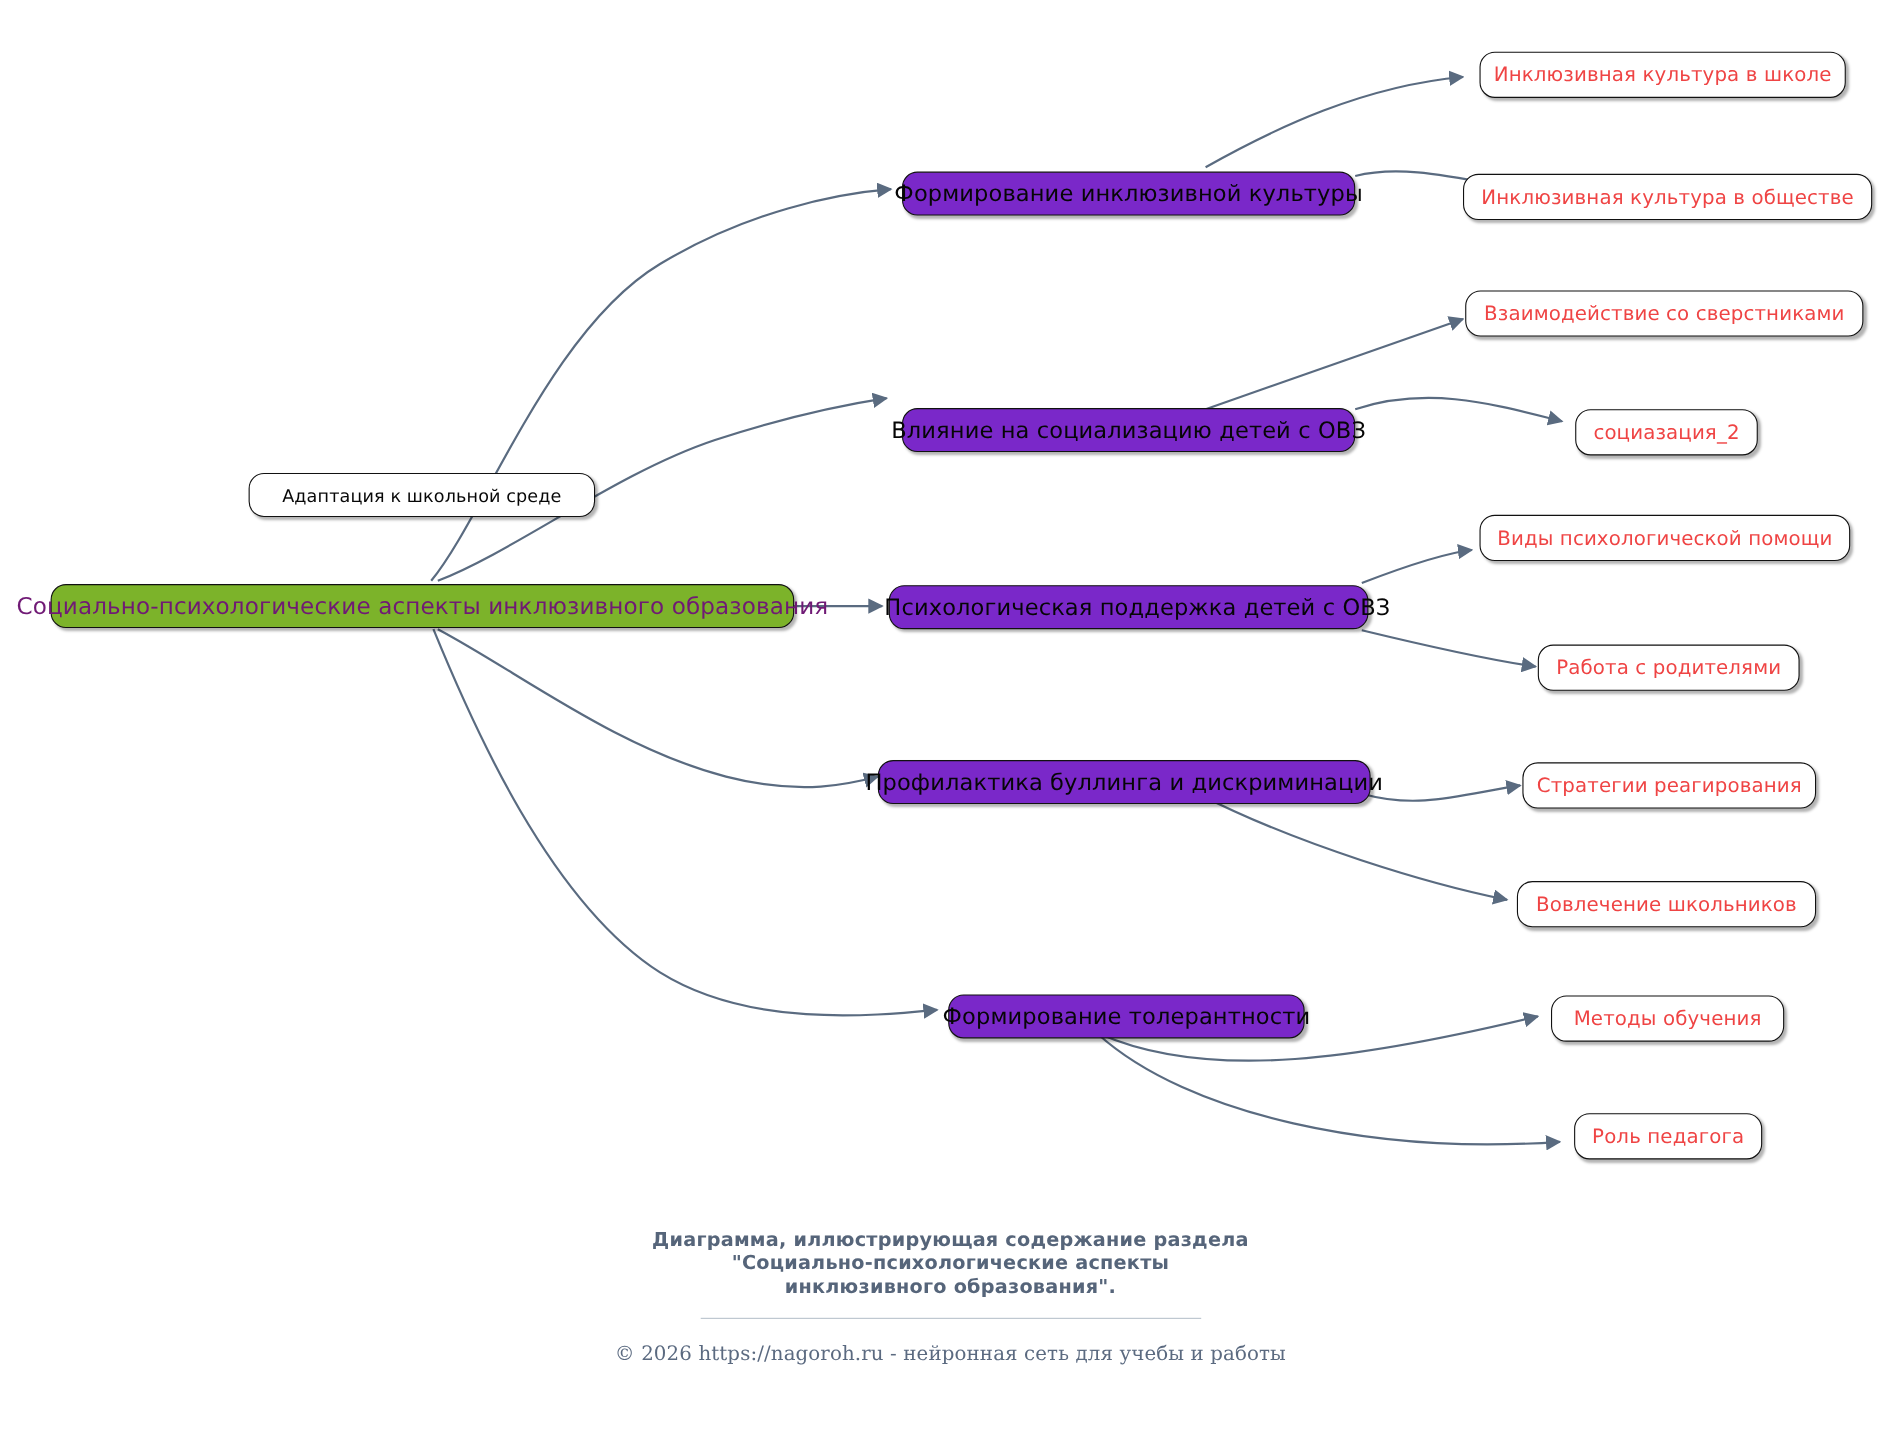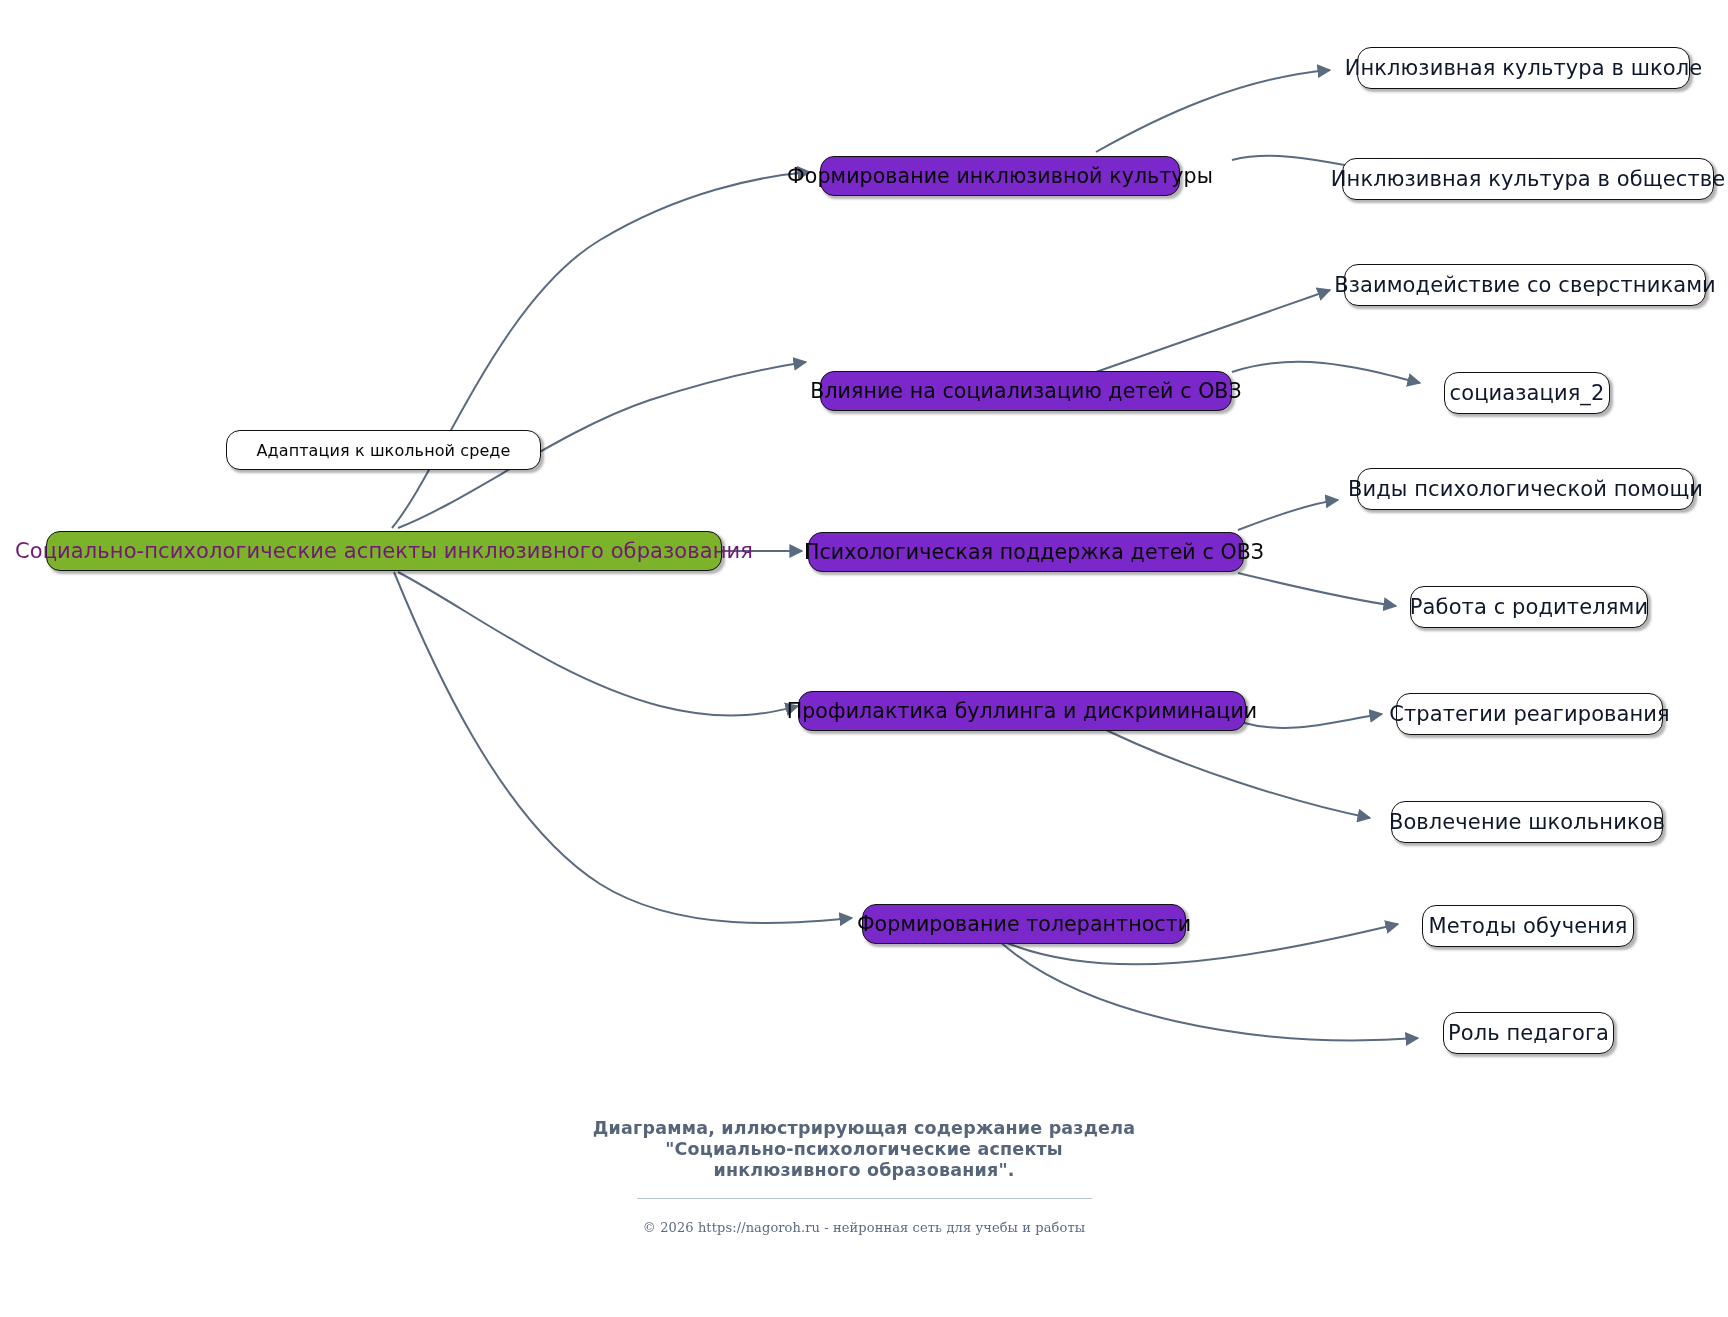--- a/index.html
+++ b/index.html
@@ -46,24 +46,23 @@
   .node-branch {
     background: #7A28C9;
     border: 1.6px solid #111111;
     color: #060606;
     font-size: 20.5px;
     box-shadow: 2.5px 2.5px 2.5px rgba(0,0,0,0.30);
   }
   .node-leaf {
     background: #ffffff;
     border: 1.6px solid #111111;
-    color: #0f172a;
-    font-size: 21px;
-    box-shadow: 2.5px 2.5px 2.5px rgba(0,0,0,0.30);
-    margin-left: 12px;
+    color: #ef4444;
+    font-size: 18px;
+    box-shadow: 2.5px 2.5px 2.5px rgba(0,0,0,0.30);
   }
   .node-free {
     background: #ffffff;
     border: 1.6px solid #111111;
     color: #070707;
     font-size: 16px;
     box-shadow: 2.5px 2.5px 2.5px rgba(0,0,0,0.30);
   }
   .node-label {
     display: block;
@@ -86,21 +85,21 @@
   }
   #caption-rule {
     width: 455px;
     height: 0;
     border-top: 1.5px solid #b9c2cd;
     margin: 17px auto 0 auto;
   }
   #copyright {
     margin-top: 21px;
     font-family: "DejaVu Serif", serif;
-    font-size: 13px;
+    font-size: 18px;
     color: #5b6a80;
     letter-spacing: 0.1px;
   }
 </style>
 </head>
 <body>
 
 <div id="canvas">
 
   <svg id="edge-layer" viewBox="0 0 1728 1317" width="1728" height="1317">
@@ -135,21 +134,21 @@
   </svg>
 
   <div class="node node-root" style="left:46px; top:531px; width:676px; height:40px;">
     <span class="node-label">Социально-психологические аспекты инклюзивного образования</span>
   </div>
 
   <div class="node node-free" style="left:226px; top:430px; width:315px; height:40px;">
     <span class="node-label">Адаптация к школьной среде</span>
   </div>
 
-  <div class="node node-branch" style="left:820px; top:156px; width:360px; height:40px;">
+  <div class="node node-branch" style="left:820px; top:156px; width:412px; height:40px;">
     <span class="node-label">Формирование инклюзивной культуры</span>
   </div>
   <div class="node node-leaf" style="left:1345px; top:47px; width:333px; height:42px;">
     <span class="node-label">Инклюзивная культура в школе</span>
   </div>
   <div class="node node-leaf" style="left:1330px; top:158px; width:372px; height:42px;">
     <span class="node-label">Инклюзивная культура в обществе</span>
   </div>
 
   <div class="node node-branch" style="left:820px; top:371px; width:412px; height:40px;">

